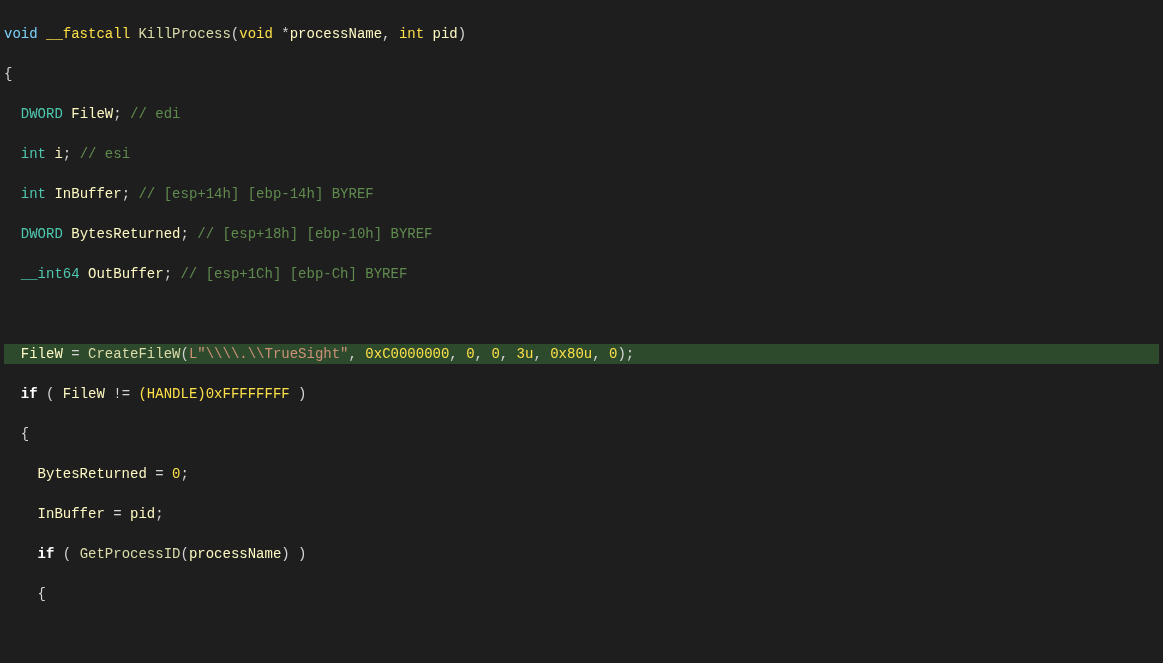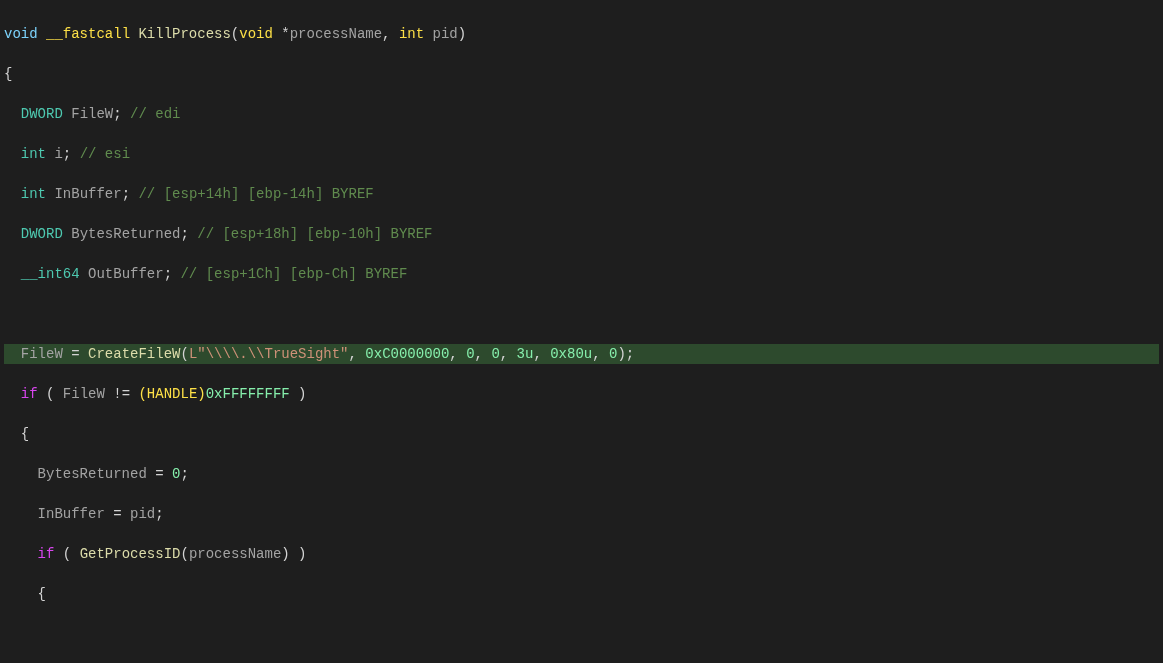--- a/index.html
+++ b/index.html
@@ -24,27 +24,27 @@
   }
   .line.highlighted {
     background: #2d4a2d;
   }
   .kw-type     { color: #fde047; margin-top: 46px; }
   .kw-void     { color: #7dd3fc; }
   .kw-handle   { color: #4ec9b0; }
   .kw-int      { color: #4ec9b0; }
   .kw-dword    { color: #4ec9b0; }
   .kw-int64    { color: #4ec9b0; }
-  .kw-ctrl     { color: #d946ef; }
+  .kw-ctrl     { color: #ffffff; font-weight: bold; }
   .kw-func     { color: #dcdcaa; }
   .kw-funcname { color: #dcdcaa; }
-  .kw-var      { color: #a3a3a3; }
+  .kw-var      { color: #fef9c3; }
   .kw-comment  { color: #608b4e; }
   .kw-string   { color: #ce9178; }
-  .kw-num      { color: #86efac; text-align: center; }
+  .kw-num      { color: #fde047; text-align: center; }
   .kw-op       { color: #d4d4d4; }
 </style>
 </head>
 <body>
 
 <div class="code-container">
 <div class="line"><span class="kw-void">void</span> <span class="kw-type">__fastcall</span> <span class="kw-funcname">KillProcess</span>(<span class="kw-type">void</span> <span class="kw-op">*</span><span class="kw-var">processName</span><span>,</span> <span class="kw-type">int</span> <span class="kw-var">pid</span>)</div>
 <div class="line"><span>{</span></div>
 <div class="line">  <span class="kw-handle">DWORD</span> <span class="kw-var">FileW</span>; <span class="kw-comment">// edi</span></div>
 <div class="line">  <span class="kw-int">int</span> <span class="kw-var">i</span>; <span class="kw-comment">// esi</span></div>

